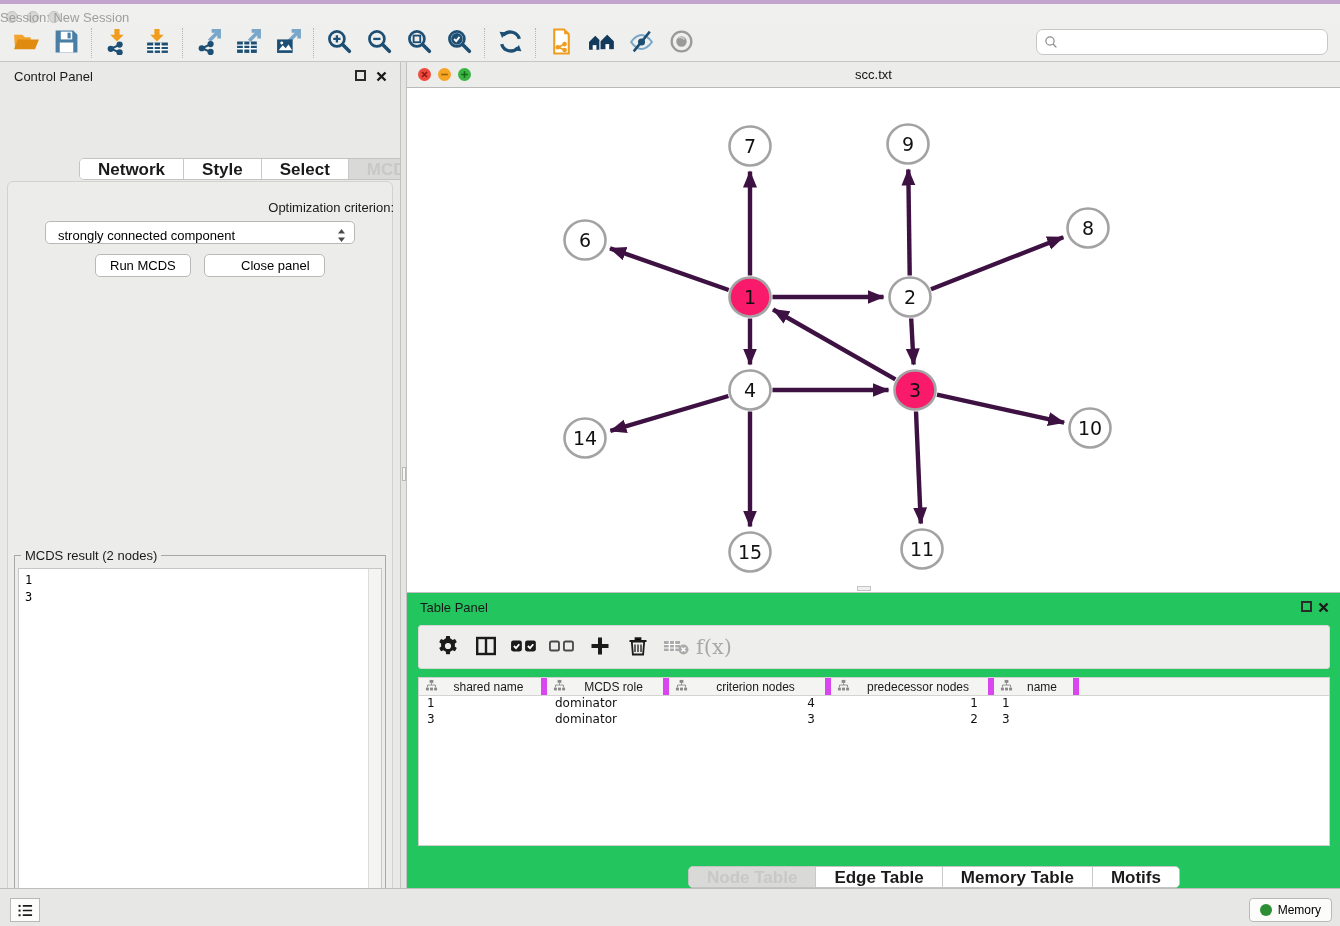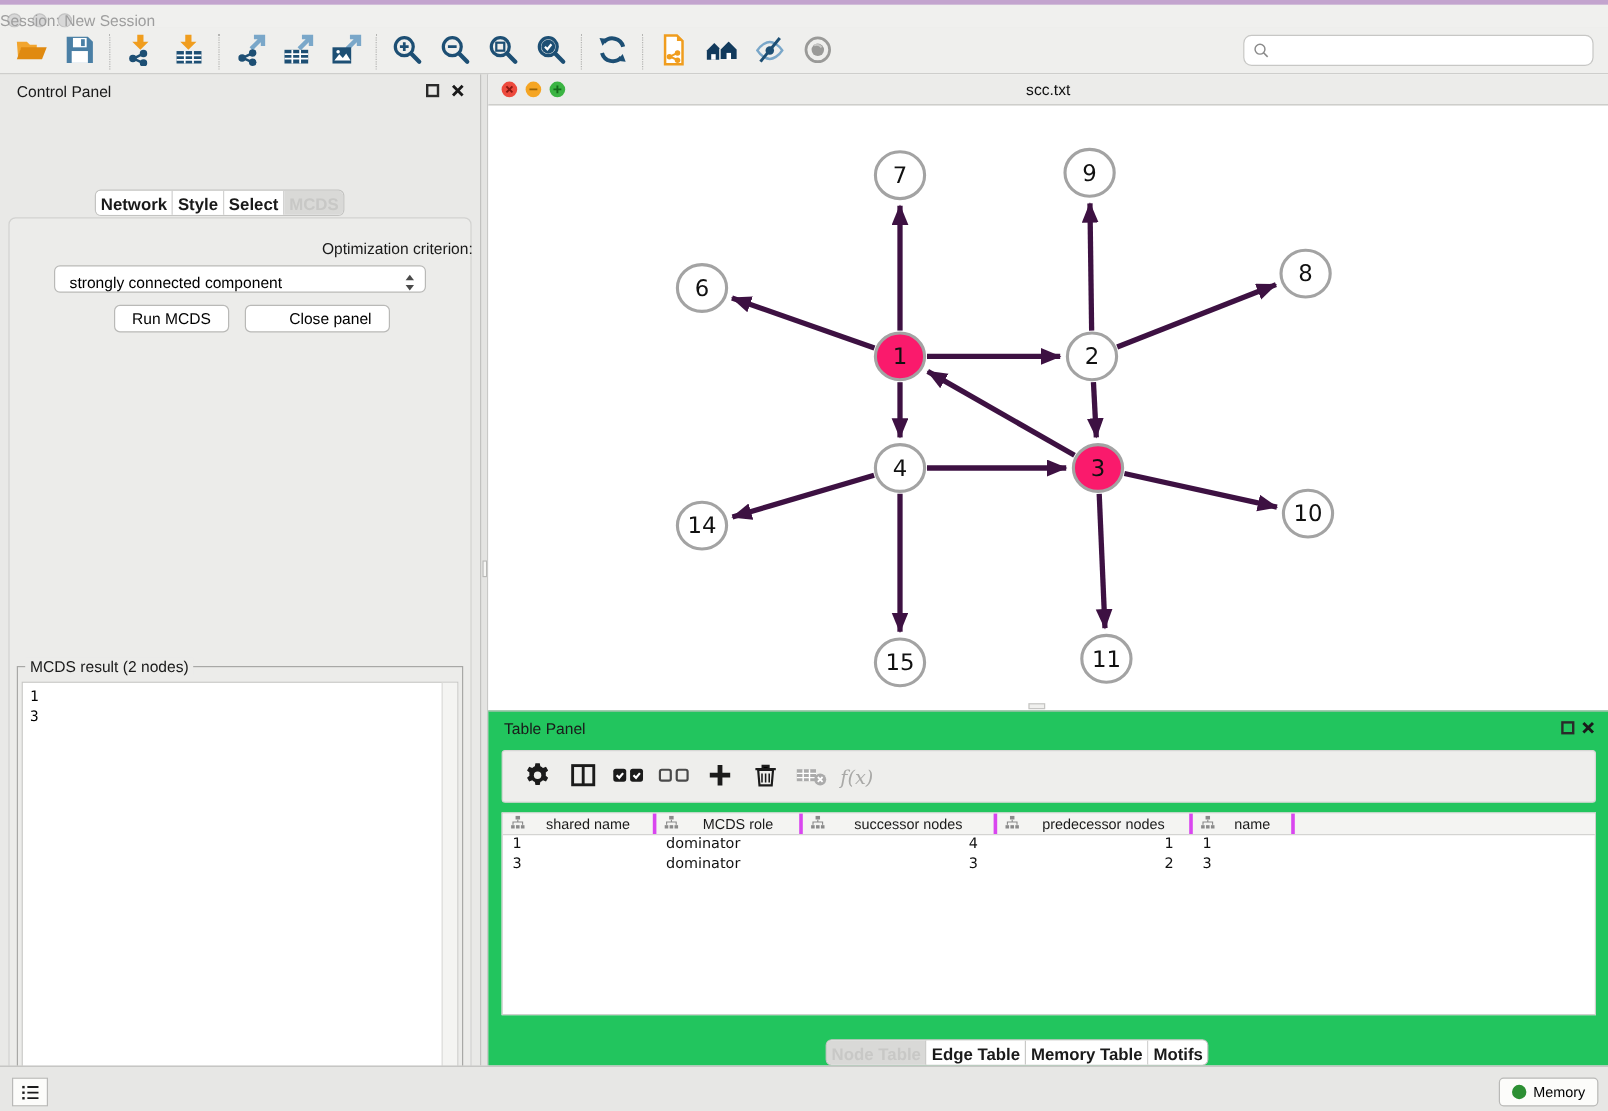--- a/index.html
+++ b/index.html
@@ -25,21 +25,21 @@
   
   .control-panel { position:absolute; left:0; top:62px; width:400px; height:826px; background:#e9e9e7; }
   .panel-titlebar { position:relative; height:28px; }
   .panel-title { position:absolute; left:14px; top:7px; font-size:13px; color:#1a1a1a; }
   .float-btn { position:absolute; width:11px; height:11px; border:2px solid #2a2a2a; top:8px; background:transparent; }
   .close-btn { position:absolute; top:7px; width:13px; height:13px; }
   .close-btn svg { width:13px; height:13px; }
   .cp-float { right:34px; } .cp-close { right:12px; }
 
   .seg-tabs { position:absolute; display:flex; height:22px; border:1px solid #c3c3c1; border-radius:5px; overflow:hidden; background:#fff; }
-  .seg-tab { font-size:14px; font-weight:bold; color:#1a1a1a; background:#fff; border:none; border-right:1px solid #c9c9c7; padding:0 4px; height:22px; line-height:20px; cursor:default; }
+  .seg-tab { font-size:17px; font-weight:bold; color:#1a1a1a; background:#fff; border:none; border-right:1px solid #c9c9c7; padding:0 18px; height:22px; line-height:20px; cursor:default; }
   .seg-tab:last-child { border-right:none; }
   .seg-tab.active { background:#d9d9d7; color:#c8c8c6; }
   .ctrl-tabs { left:79px; top:96px; }
 
   .cp-content { position:absolute; left:7px; top:119px; width:386px; height:762px; background:#ececea; border:1px solid #d2d2d0; border-radius:6px; }
   .opt-label { position:absolute; left:0; width:386px; top:18px; text-align:right; font-size:13px; color:#1a1a1a; }
   .dropdown { position:absolute; left:37px; top:39px; width:310px; height:23px; background:#fff; border:1px solid #b9b9b7; border-radius:5px; display:flex; align-items:flex-end; padding:0 8px 0 12px; font-size:13px; }
   .dropdown .dd-label { flex:1; }
   .dropdown svg { width:9px; height:15px; }
   .btn { position:absolute; height:23px; background:#fff; border:1px solid #b9b9b7; border-radius:5px; font-size:13px; font-family:"Liberation Sans",sans-serif; padding:0 14px; line-height:20px; }
@@ -65,25 +65,25 @@
   .net-canvas { position:absolute; left:0; top:26px; width:933px; height:504px; background:#fff; }
   .net-canvas svg { display:block; }
 
   
   .table-panel { position:absolute; left:407px; top:592px; width:933px; height:296px; background:#22c55e; border-top:1px solid #c2c2c0; }
   .tp-float { right:28px; } .tp-close { right:10px; }
   .tbl-toolbar { position:absolute; left:11px; top:32px; width:912px; height:44px; background:#eeeeec; border:1px solid #d7d7d5; border-radius:3px; display:flex; align-items:center; padding-left:10px; }
   .tbl-tb-btn { width:38px; height:36px; display:flex; align-items:center; justify-content:center; background:transparent; border:none; }
   .tbl-tb-btn svg { width:22px; height:22px; }
   .tbl-tb-btn.wide svg { width:28px; height:18px; }
-  .fx-label { font-family:"DejaVu Serif",serif; font-style:italic; font-size:16px; color:#a9a9a7; }
+  .fx-label { font-family:"DejaVu Serif",serif; font-size:21px; color:#a9a9a7; }
 
   .data-table { position:absolute; left:11px; top:84px; width:912px; height:169px; background:#fff; border:1px solid #cfcfcd; }
   .thead { display:flex; height:18px; background:#f4f4f2; border-bottom:1px solid #d4d4d2; }
-  .th { display:flex; align-items:center; font-size:12px; color:#1a1a1a; border-right:3px solid #d946ef; padding:0 4px; }
+  .th { display:flex; align-items:center; font-size:12px; color:#1a1a1a; border-right:6px solid #d946ef; padding:0 4px; }
   .th svg { width:13px; height:13px; margin:0 2px; flex:none; }
   .th .th-label { flex:1; text-align:center; }
   .trow { display:flex; height:16px; font-size:12px; font-family:"DejaVu Sans",sans-serif; color:#111; }
   .td { padding:0 8px; overflow:hidden; white-space:nowrap; }
   .td.right { text-align:right; padding-right:16px; }
 
   .bottom-tabs { left:281px; top:273px; }
   .bt-tab { font-weight:bold; }
 
   
@@ -479,21 +479,21 @@
         <div class="th" style="width: 162px;">
           <span><svg viewBox="0 0 14 14">
               <path stroke="#8a8a8a" fill="none" stroke-width="1" d="M7 4.5v2M2.7 9V6.5h8.6V9"></path>
               <g fill="#8a8a8a">
                 <rect x="5" y="1" width="4" height="3.2"></rect>
                 <rect x="1" y="9.3" width="3.2" height="3"></rect>
                 <rect x="5.4" y="9.3" width="3.2" height="3"></rect>
                 <rect x="9.8" y="9.3" width="3.2" height="3"></rect>
               </g>
             </svg></span>
-          <span class="th-label">successor nodes</span>
+          <span class="th-label">criterion nodes</span>
         </div>
         <div class="th" style="width: 163px;">
           <span><svg viewBox="0 0 14 14">
               <path stroke="#8a8a8a" fill="none" stroke-width="1" d="M7 4.5v2M2.7 9V6.5h8.6V9"></path>
               <g fill="#8a8a8a">
                 <rect x="5" y="1" width="4" height="3.2"></rect>
                 <rect x="1" y="9.3" width="3.2" height="3"></rect>
                 <rect x="5.4" y="9.3" width="3.2" height="3"></rect>
                 <rect x="9.8" y="9.3" width="3.2" height="3"></rect>
               </g>

